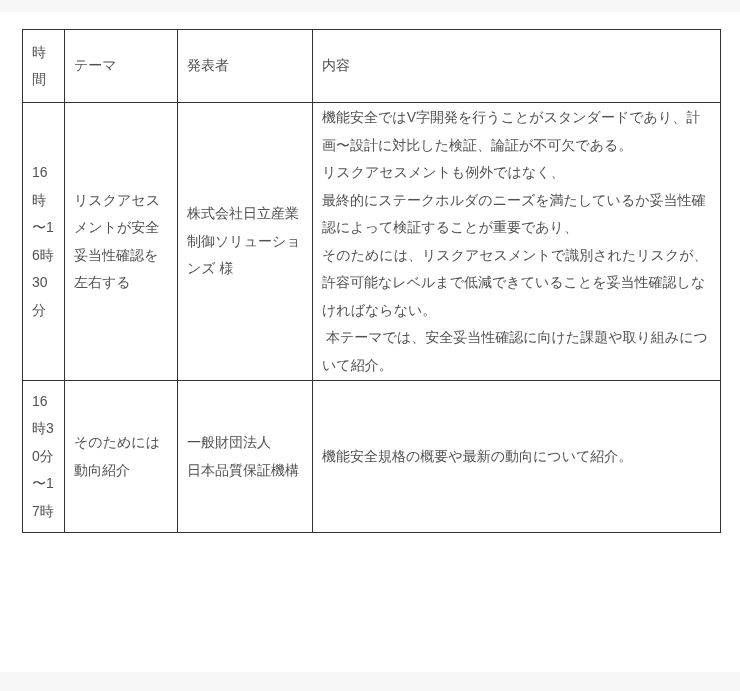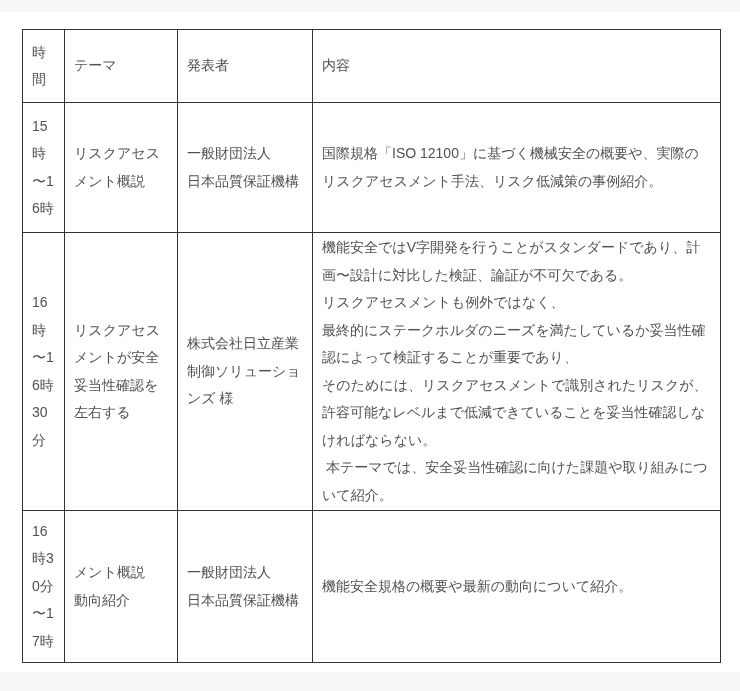--- a/index.html
+++ b/index.html
@@ -55,31 +55,20 @@
   <thead>
     <tr class="r-header">
       <th>時
 間</th>
       <th>テーマ</th>
       <th>発表者</th>
       <th>内容</th>
     </tr>
   </thead>
   <tbody>
-    <tr class="r-0">
-      <td>15
-時
-〜1
-6時</td>
-      <td>リスクアセス
-メント概説</td>
-      <td>一般財団法人
-日本品質保証機構</td>
-      <td>国際規格「ISO 12100」に基づく機械安全の概要や、実際のリスクアセスメント手法、リスク低減策の事例紹介。</td>
-    </tr>
     <tr class="r-1">
       <td>16
 時
 〜1
 6時
 30
 分</td>
       <td>リスクアセス
 メントが安全
 妥当性確認を
@@ -92,21 +81,21 @@
 最終的にステークホルダのニーズを満たしているか妥当性確認によって検証することが重要であり、
 そのためには、リスクアセスメントで識別されたリスクが、許容可能なレベルまで低減できていることを妥当性確認しなければならない。
  本テーマでは、安全妥当性確認に向けた課題や取り組みについて紹介。</td>
     </tr>
     <tr class="r-2">
       <td>16
 時3
 0分
 〜1
 7時</td>
-      <td>メント概説
+      <td>そのためには
 動向紹介</td>
       <td>一般財団法人
 日本品質保証機構</td>
       <td>機能安全規格の概要や最新の動向について紹介。</td>
     </tr>
   </tbody>
 </table>
 
 <div class="edge-strip bottom"></div>
 

